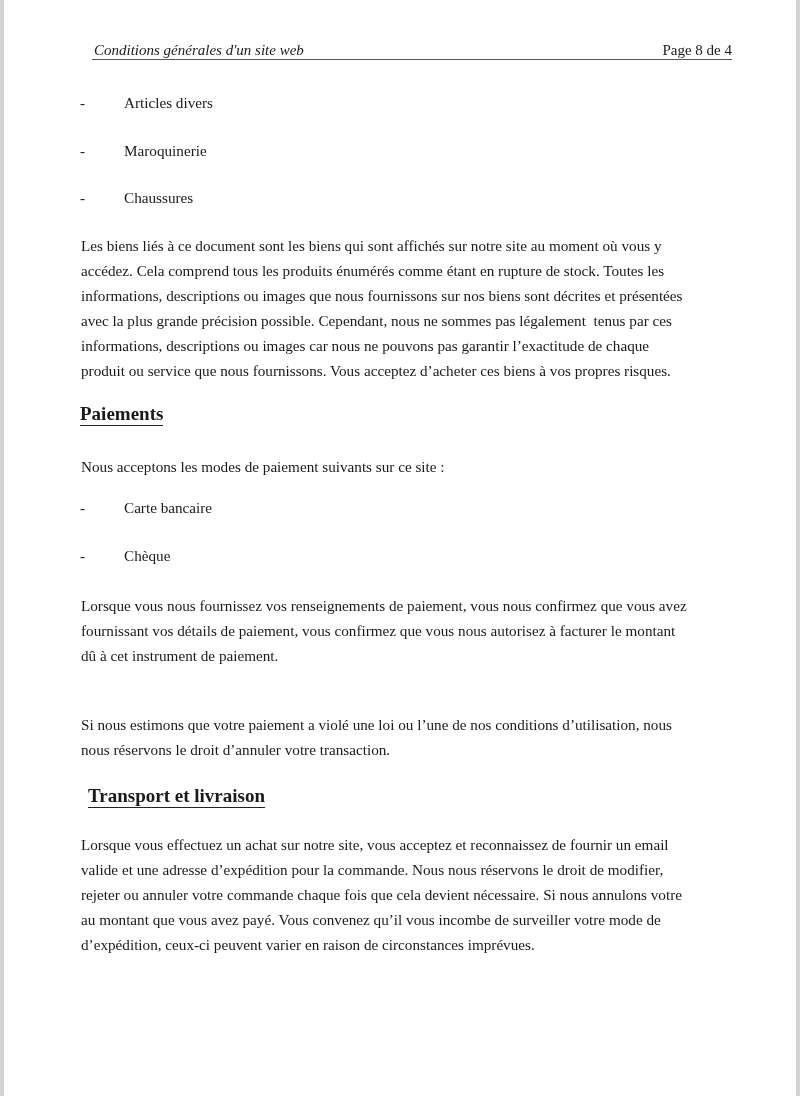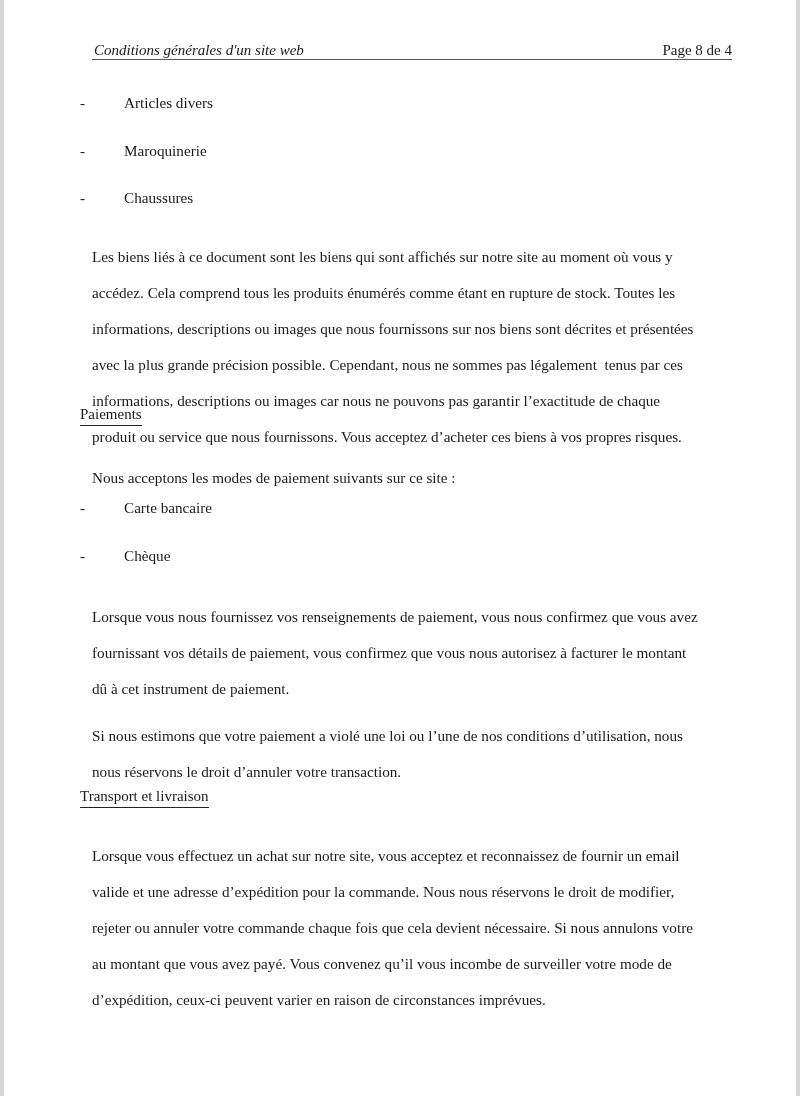--- a/index.html
+++ b/index.html
@@ -63,27 +63,27 @@
     }
     .bullet .dash {
       position: absolute; left: 0; top: 0;
     }
     .bullet .text {
       position: absolute; left: 44px; top: 0;
     }
     .heading {
       position: absolute;
       left: 0;
-      font-size: 15px;
+      font-size: 19px;
       line-height: 20px;
-      font-weight: normal;
+      font-weight: bold;
       border-bottom: 1px solid #222;
       padding-bottom: 1px;
     }
-    p { margin: 12px; }
+    p { margin: 1px; }
   </style>
 </head>
 <body>
 
 <div class="edge-left"></div>
 <div class="edge-right"></div>
 
 <div class="page">
 
   <div class="header">
@@ -132,21 +132,21 @@
     <p>Lorsque vous nous fournissez vos renseignements de paiement, vous nous confirmez que vous avez</p>
     <p>fournissant vos détails de paiement, vous confirmez que vous nous autorisez à facturer le montant</p>
     <p>dû à cet instrument de paiement.</p>
   </div>
 
   <div class="block" style="top:712px;">
     <p>Si nous estimons que votre paiement a violé une loi ou l’une de nos conditions d’utilisation, nous</p>
     <p>nous réservons le droit d’annuler votre transaction.</p>
   </div>
 
-  <div class="heading" style="top:786px;">Transport et livraison</div>
+  <div class="heading" style="top:786px;margin-left:8px;">Transport et livraison</div>
 
   <div class="block" style="top:832px;">
     <p>Lorsque vous effectuez un achat sur notre site, vous acceptez et reconnaissez de fournir un email</p>
     <p>valide et une adresse d’expédition pour la commande. Nous nous réservons le droit de modifier,</p>
     <p>rejeter ou annuler votre commande chaque fois que cela devient nécessaire. Si nous annulons votre</p>
     <p>au montant que vous avez payé. Vous convenez qu’il vous incombe de surveiller votre mode de</p>
     <p>d’expédition, ceux-ci peuvent varier en raison de circonstances imprévues.</p>
   </div>
 
 </div>

